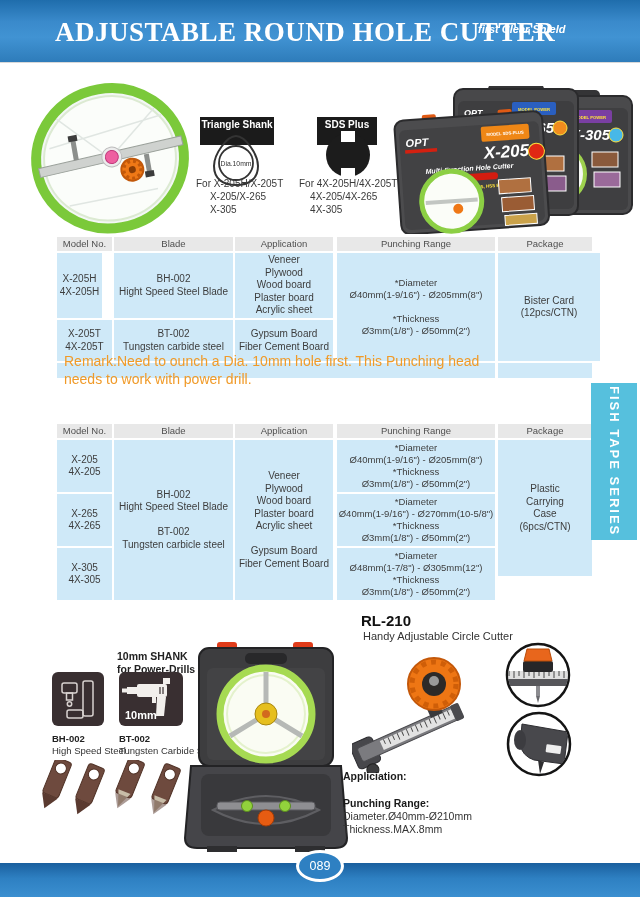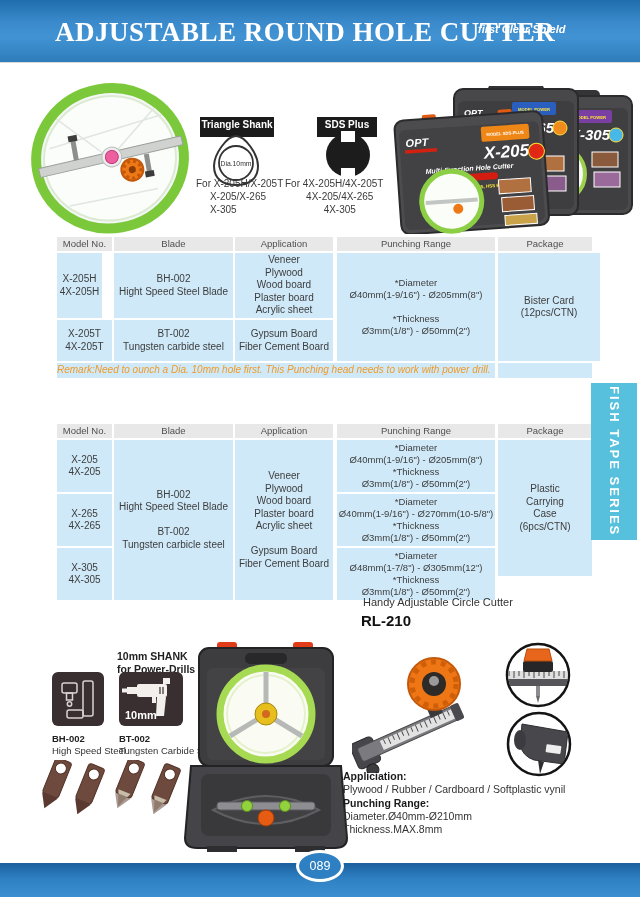--- a/index.html
+++ b/index.html
@@ -18,29 +18,29 @@
     background:linear-gradient(180deg,#1a5f9e 0%,#2e80c2 45%,#3b8fd0 100%);}
   .page-badge{left:296px;top:850px;width:42px;height:26px;border:3px solid #ffffff;border-radius:50%;
     background:#2e80c2;color:#fff;font-size:12.5px;display:flex;align-items:center;justify-content:center;}
 
   
   .side-tab{left:591px;top:383px;width:46px;height:157px;background:#56c0dd;color:#ffffff;
     writing-mode:vertical-rl;display:flex;align-items:center;justify-content:center;
     font-size:13px;font-weight:bold;letter-spacing:2px;}
 
   
-  .badge{background:#1b1b1b;color:#fff;font-weight:bold;font-size:10px;text-align:center;line-height:15px;height:20px;}
+  .badge{background:#1b1b1b;color:#fff;font-weight:bold;font-size:10px;text-align:center;line-height:15px;height:28px;}
   .models{font-size:10px;line-height:1.32;white-space:pre-line;color:#3a3a3a;}
 
   
   .cell{position:absolute;background:#cfe9f8;display:flex;align-items:center;justify-content:center;
     text-align:center;white-space:pre-line;font-size:10px;color:#3d3d3d;line-height:1.25;}
   .hcell{background:#e8e8e8;color:#4f4f4f;font-size:9.5px;}
   .punch{font-size:9.5px;}
-  .remark{justify-content:flex-start;text-align:left;color:#f09a28;font-size:10px;box-sizing:border-box;font-style:italic;}
+  .remark{justify-content:flex-start;text-align:left;padding-left:7px;color:#f09a28;font-size:14px;box-sizing:border-box;}
 
   
   .b-bold{font-weight:bold;font-size:10.5px;color:#222;white-space:pre-line;line-height:1.25;}
   .b-text{font-size:9.5px;color:#333;}
   .rl-model{font-weight:bold;font-size:15px;color:#111;}
   .rl-name{font-size:11px;color:#333;}
   .rl-line{font-size:10.5px;color:#333;}
   .rl-label{font-weight:bold;color:#1a1a1a;}
   svg{display:block;}
   svg text{font-family:"Liberation Sans",sans-serif;}
@@ -81,21 +81,21 @@
   <div class="abs models" style="left:196px;top:177px;">For X-205H/X-205T
 &nbsp;&nbsp;&nbsp;&nbsp;&nbsp;X-205/X-265
 &nbsp;&nbsp;&nbsp;&nbsp;&nbsp;X-305</div>
 
   <div class="abs badge" style="left:317px;top:117px;width:60px;">SDS Plus</div>
   <svg class="abs" style="left:323px;top:131px" width="50" height="48" viewBox="0 0 50 48">
     <circle cx="25" cy="24" r="22" fill="#1c1c1c"></circle>
     <rect x="18" y="-3" width="14" height="14" fill="#ffffff"></rect>
     <rect x="18" y="37" width="14" height="14" fill="#ffffff"></rect>
   </svg>
-  <div class="abs models" style="left:285px;top:177px;text-align:center;">For 4X-205H/4X-205T
+  <div class="abs models" style="left:299px;top:177px;">For 4X-205H/4X-205T
 &nbsp;&nbsp;&nbsp;&nbsp;4X-205/4X-265
 &nbsp;&nbsp;&nbsp;&nbsp;4X-305</div>
 
   <svg class="abs" style="left:392px;top:86px" width="246" height="148" viewBox="0 0 246 148">
 
     <g>
       <rect x="150" y="4" width="58" height="13" rx="5" fill="#343436"></rect>
       <rect x="118" y="10" width="122" height="118" rx="9" fill="#4a4a4c" stroke="#2b2b2d" stroke-width="2"></rect>
       <rect x="122" y="22" width="114" height="102" rx="6" fill="#3f3f41"></rect>
       <text x="128" y="37" font-size="9" font-style="italic" font-weight="bold" fill="#fff">OPT</text>
@@ -307,21 +307,21 @@
     <path d="M30,168 Q83,140 136,168 Q83,196 30,168 Z" fill="#414144" stroke="#5e5e62" stroke-width="2"></path>
     <rect x="34" y="160" width="98" height="8" rx="3" fill="#8e8e92" stroke="#5a5a5e"></rect>
     <circle cx="64" cy="164" r="5.5" fill="#92d23c" stroke="#5a8c1e"></circle>
     <circle cx="102" cy="164" r="5.5" fill="#92d23c" stroke="#5a8c1e"></circle>
     <circle cx="83" cy="176" r="8" fill="#e65c12" stroke="#a33c08"></circle>
     <rect x="24" y="204" width="30" height="6" fill="#2e2e30"></rect>
     <rect x="112" y="204" width="30" height="6" fill="#2e2e30"></rect>
   </svg>
 
   <div class="abs rl-model" style="left:361px;top:612px;">RL-210</div>
-  <div class="abs rl-name" style="left:343px;top:596px;padding-left:20px;">Handy Adjustable Circle Cutter</div>
+  <div class="abs rl-name" style="left:343px;top:630px;padding-left:20px;">Handy Adjustable Circle Cutter</div>
 
   <svg class="abs" style="left:352px;top:648px" width="135" height="125" viewBox="0 0 135 125">
     <g transform="rotate(-24 30 98)">
       <rect x="0" y="84" width="24" height="27" rx="4" fill="#47474b" stroke="#2c2c30"></rect>
       <circle cx="12" cy="116" r="6" fill="#3c3c3e" stroke="#222"></circle>
       <rect x="6" y="90" width="110" height="15" rx="3" fill="#7b7b7f" stroke="#4a4a4e"></rect>
       <rect x="30" y="92.5" width="78" height="10" fill="#e2e2e2"></rect>
       <path d="M34,92.5v5 M39,92.5v7 M44,92.5v5 M49,92.5v7 M54,92.5v5 M59,92.5v7 M64,92.5v5 M69,92.5v7 M74,92.5v5 M79,92.5v7 M84,92.5v5 M89,92.5v7 M94,92.5v5 M99,92.5v7 M104,92.5v5" stroke="#444" stroke-width="0.9" fill="none"></path>
       <rect x="108" y="89" width="9" height="17" rx="2" fill="#4a4a4e"></rect>
     </g>
@@ -359,21 +359,20 @@
     <circle cx="35" cy="34" r="31" fill="#fff" stroke="#141414" stroke-width="2.5"></circle>
     <g clip-path="url(#cc2)">
       <path d="M18,14 L64,22 L60,54 L30,50 Q18,46 16,34 Z" fill="#48484c" stroke="#2e2e32"></path>
       <ellipse cx="16" cy="30" rx="6" ry="10" fill="#3c3c40"></ellipse>
       <polygon points="34,50 40,52 36,64" fill="#2e2e30"></polygon>
       <rect x="42" y="35" width="15" height="8" rx="1" fill="#eeeeee" transform="rotate(8 49 39)"></rect>
     </g>
   </svg>
 
   <div class="abs rl-line rl-label" style="left:343px;top:770px;">Appliciation:</div>
-  <div class="abs rl-line" style="left:343px;top:783px;">Plywood / Rubber / Cardboard / Softplastic vynil</div>
   <div class="abs rl-line rl-label" style="left:343px;top:797px;">Punching Range:</div>
   <div class="abs rl-line" style="left:343px;top:810px;">Diameter.Ø40mm-Ø210mm</div>
   <div class="abs rl-line" style="left:343px;top:823px;">Thickness.MAX.8mm</div>
 
   <div class="abs bottom-bar"></div>
   <div class="abs page-badge">089</div>
 
 </div>
 
 </body></html>

